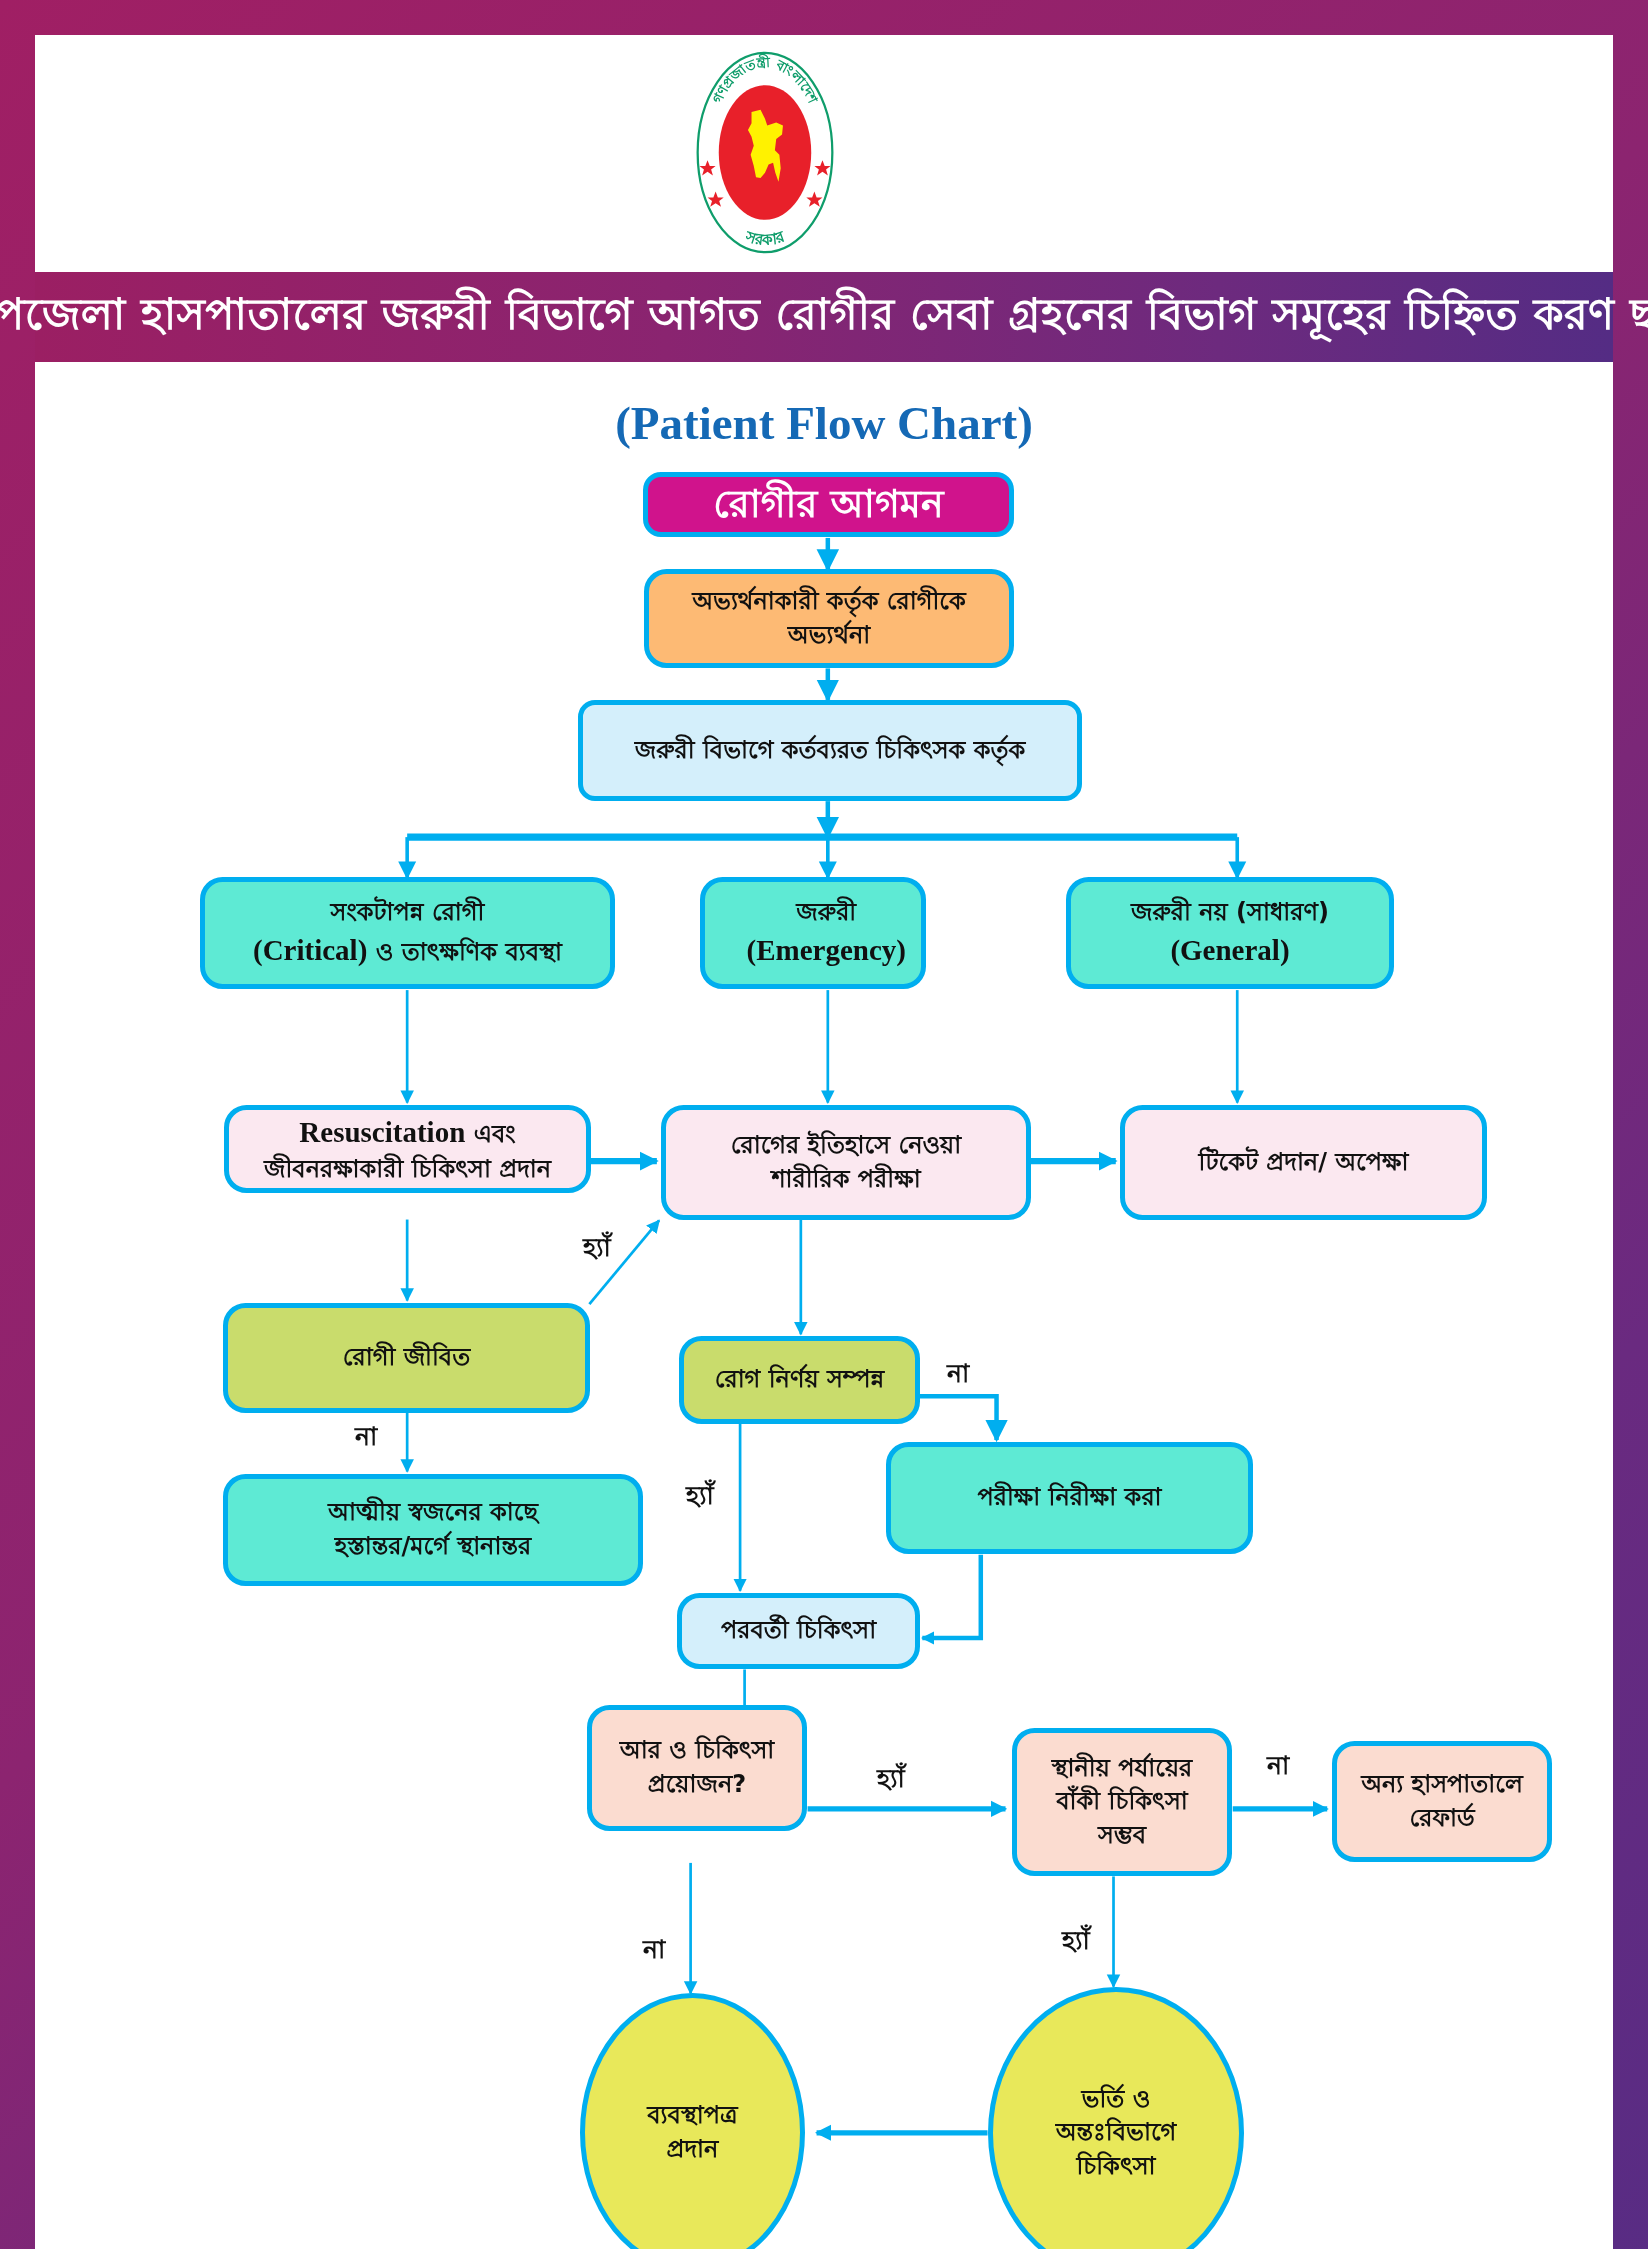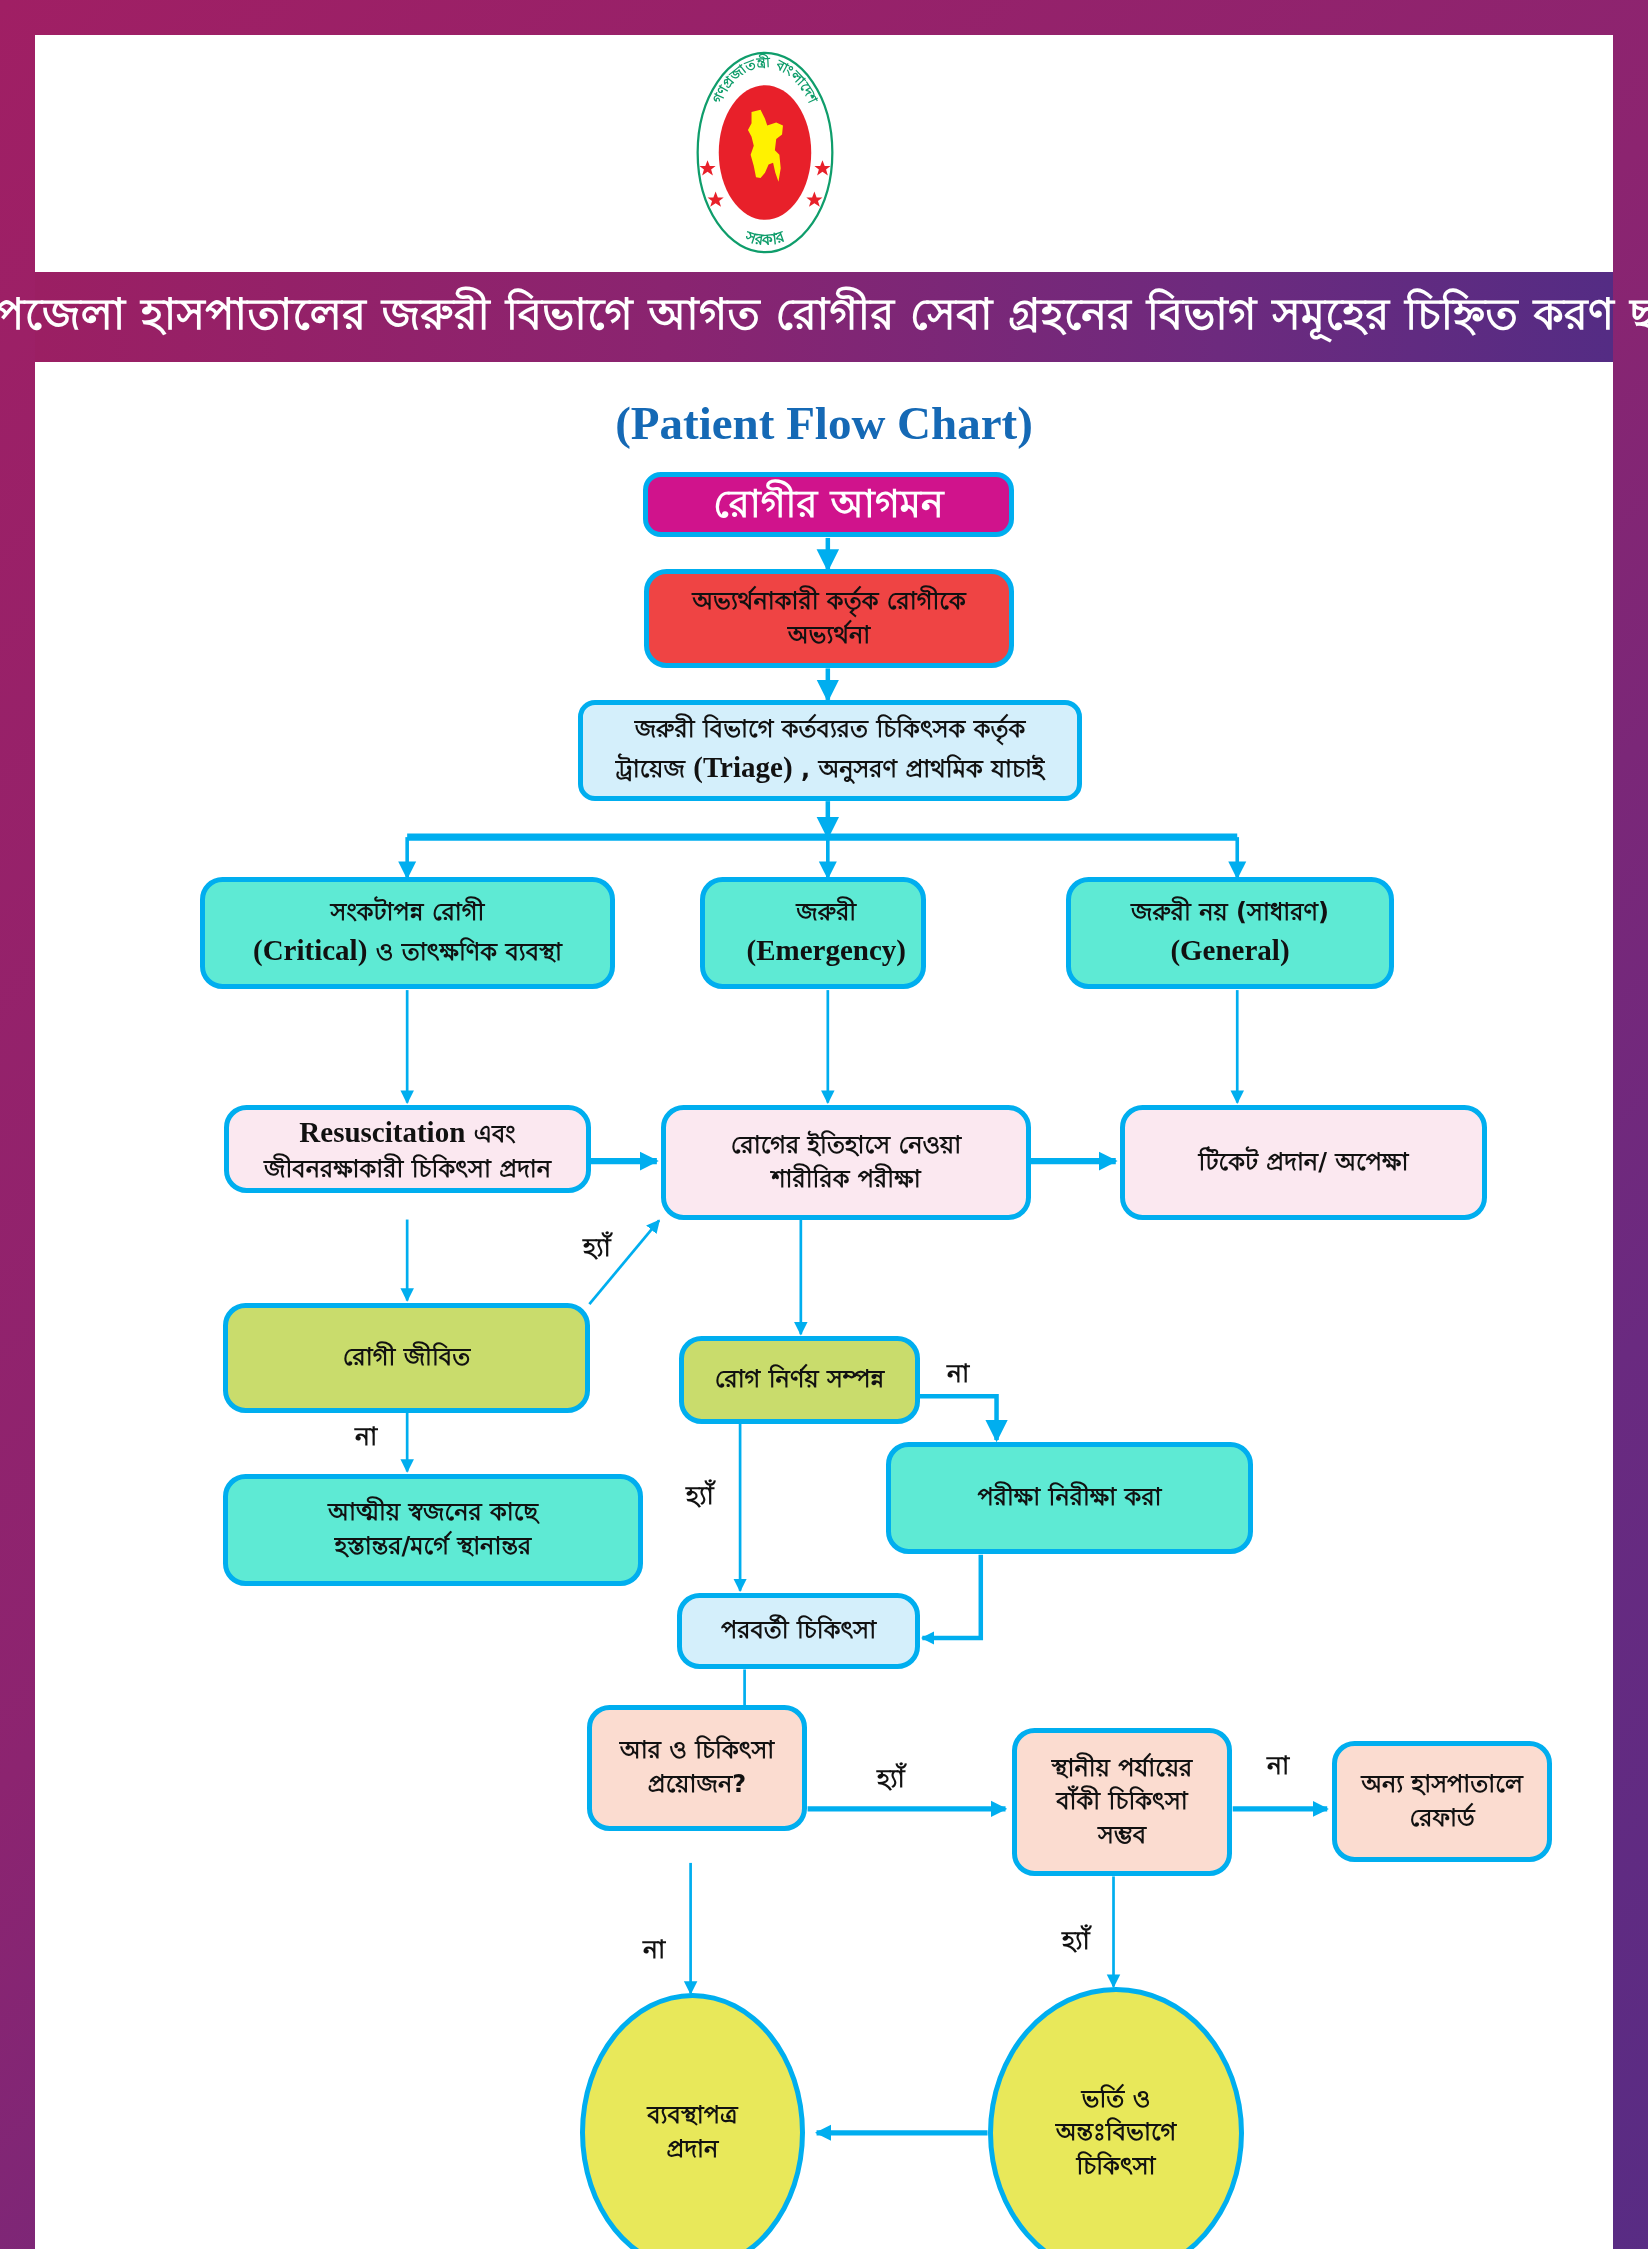--- a/index.html
+++ b/index.html
@@ -30,21 +30,21 @@
   .node {
     position: absolute; box-sizing: border-box;
     border: 5.4px solid #00aeef; border-radius: 22.5px;
     display: flex; align-items: center; justify-content: center; text-align: center;
     font-family: "DejaVu Sans", "Liberation Sans", sans-serif; font-weight: bold;
     color: #111111; font-size: 24px; line-height: 1.4; padding: 9px 13.5px;
   }
   .node .en { font-family: "Liberation Serif", "DejaVu Serif", serif; font-size: 29px; }
   .ellipse { border-radius: 50%; }
   .pink-start { background: #d0138c; color: #ffffff; font-size: 38px; }
-  .green-light { background: #ef4444; }
+  .green-light { background: #fdba74; }
   .blue-light { background: #d4effb; }
   .cream { background: #5eead4; }
   .pink-light { background: #fbe8f0; }
   .green-mid { background: #c9dc6c; }
   .peach { background: #fbdcd0; }
   .yellow { background: #e8e85a; }
   .edge-label {
     position: absolute; font-family: "DejaVu Sans", sans-serif; font-weight: bold;
     font-size: 25px; color: #111111;
   }
@@ -144,21 +144,20 @@
 <div class="node green-light" style="left:644px; top:569px; width:370px; height:99px;">
   <div>
       <div>অভ্যর্থনাকারী কর্তৃক রোগীকে</div>
   <div>অভ্যর্থনা</div>
     </div>
 </div>
 
 <div class="node blue-light" style="left:578px; top:700px; width:504px; height:101px;border-radius:17px;">
   <div>
       <div>জরুরী বিভাগে কর্তব্যরত চিকিৎসক কর্তৃক</div>
-  <div><span>ট্রায়েজ </span><span class="en">(Triage)</span><span> , অনুসরণ প্রাথমিক যাচাই</span></div>
     </div>
 </div>
 
 <div class="node cream" style="left:200px; top:877px; width:415px; height:112px;">
   <div>
       <div>সংকটাপন্ন রোগী</div>
   <div><span class="en">(Critical)</span><span> ও তাৎক্ষণিক ব্যবস্থা</span></div>
     </div>
 </div>
 

